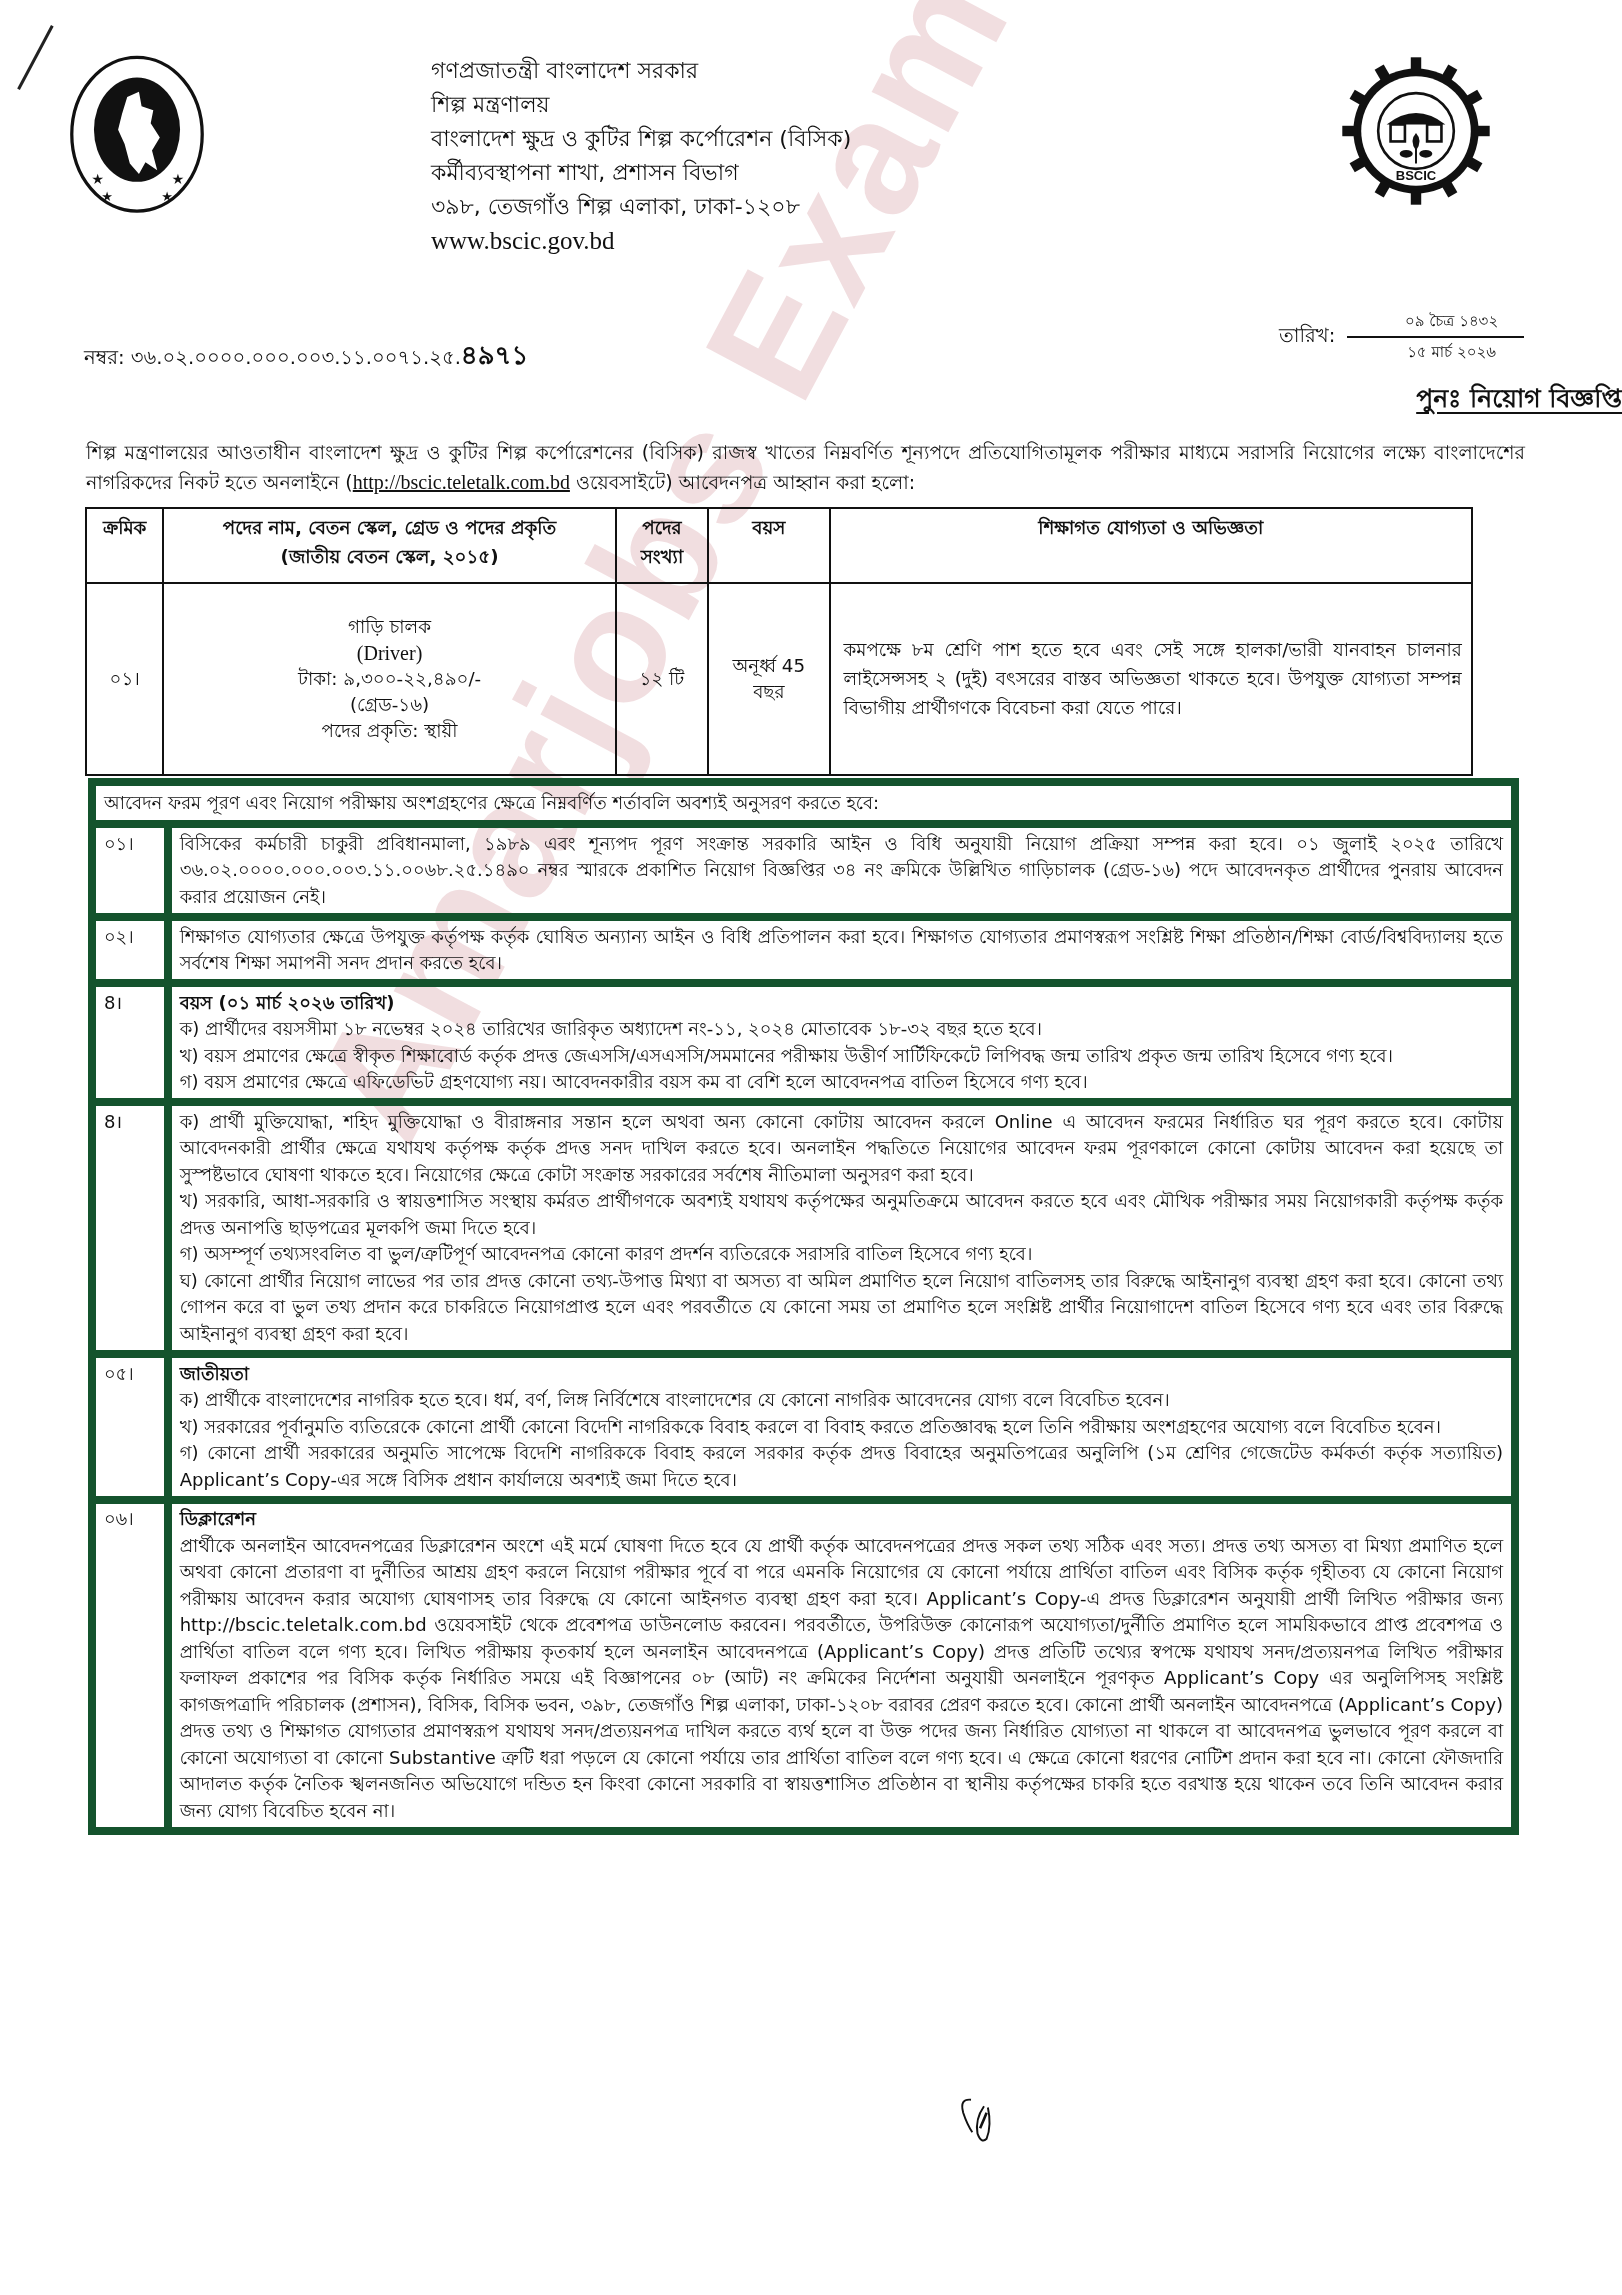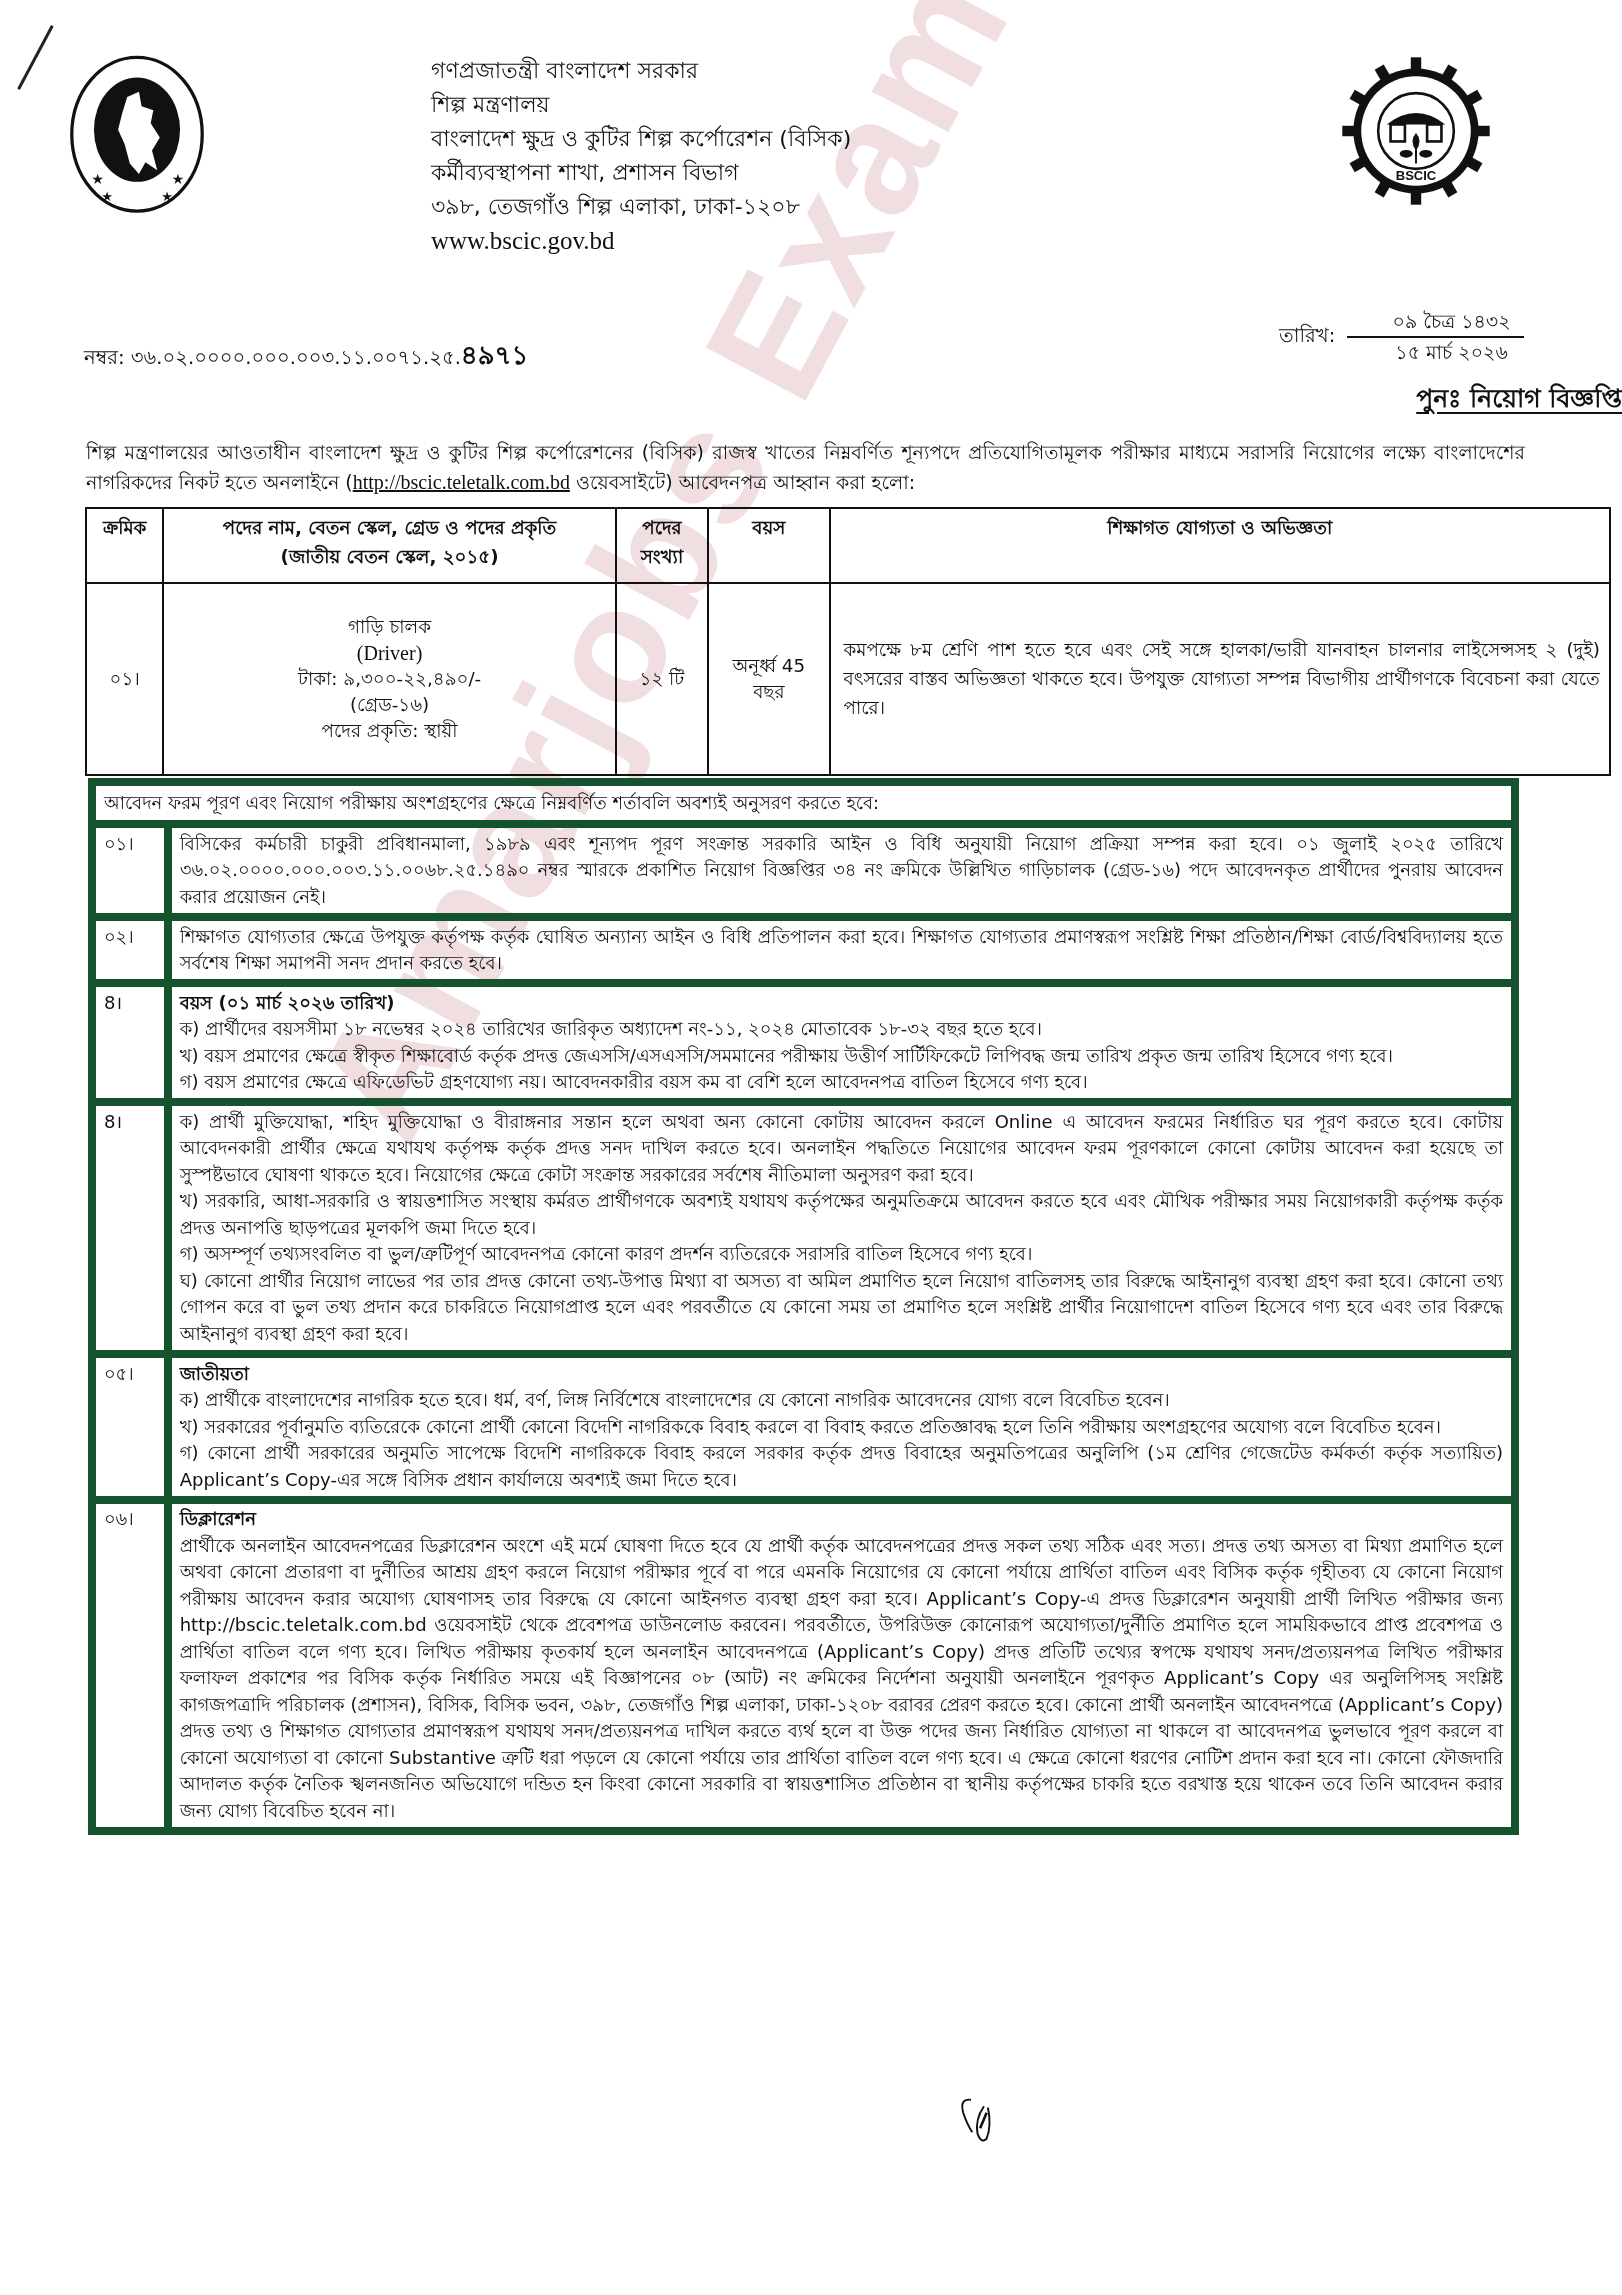--- a/index.html
+++ b/index.html
@@ -18,32 +18,32 @@
   
   .header { position: absolute; left: 431px; top: 54px; width: 785px; text-align: left; }
   .header .line { font-size: 22px; line-height: 34px; height: 34px; font-weight: 500; }
   .header .web { font-family: "Liberation Serif", "DejaVu Serif", serif; font-size: 25px; }
 
   .memo { position: absolute; left: 84px; top: 335px; font-size: 19.6px; white-space: nowrap; }
   .memo .hand { font-size: 26px; font-weight: bold; }
   .date-block { position: absolute; left: 1279px; top: 307px; display: flex; align-items: center; }
   .date-label { font-size: 19.6px; margin-right: 11.8px; }
   .date-frac { display: flex; flex-direction: column; align-items: center; }
-  .date-frac .top, .date-frac .bot { font-size: 19px; line-height: 29px; padding: 0 6.5px; margin-left: 32px; }
+  .date-frac .top, .date-frac .bot { font-size: 15px; line-height: 29px; padding: 0 6.5px; margin-left: 32px; }
   .date-frac .bar { width: 177px; height: 2px; background: #111; }
 
   .title { position: absolute; left: 0; width: 1622px; top: 379px; text-align: right; }
   .title span { font-size: 25px; font-weight: bold; text-decoration: underline; text-underline-offset: 5.2px; }
 
   .intro { position: absolute; left: 86px; top: 437px; width: 1439px; font-size: 19px; line-height: 30px; text-align: justify; }
   .intro .link { text-decoration: underline; font-family: "Liberation Serif", serif; font-size: 20px; }
 
   
   table { border-collapse: collapse; }
-  .posts { position: absolute; left: 85px; top: 507px; width: 1526px; }
+  .posts { position: absolute; left: 85px; top: 507px; width: 1388px; }
   .posts td, .posts th { border: 2px solid #111; font-size: 18.3px; vertical-align: top; }
   .posts th { font-weight: bold; height: 65px; padding: 3.9px 5.2px; line-height: 29px; }
   .posts td { height: 177px; vertical-align: middle; text-align: center; line-height: 26px; padding: 3.9px 6.5px; }
   .posts td.qual { text-align: justify; padding: 6.5px 9.2px 6.5px 13px; line-height: 29px; }
   .posts .c1 { width: 65px; } .posts .c2 { width: 440px; } .posts .c3 { width: 80px; }
   .posts .c4 { width: 109px; }
   .posts .en { font-family: "Liberation Serif", serif; font-size: 20px; }
 
   
   .cond { position: absolute; left: 88px; top: 778px; width: 1431px; }

